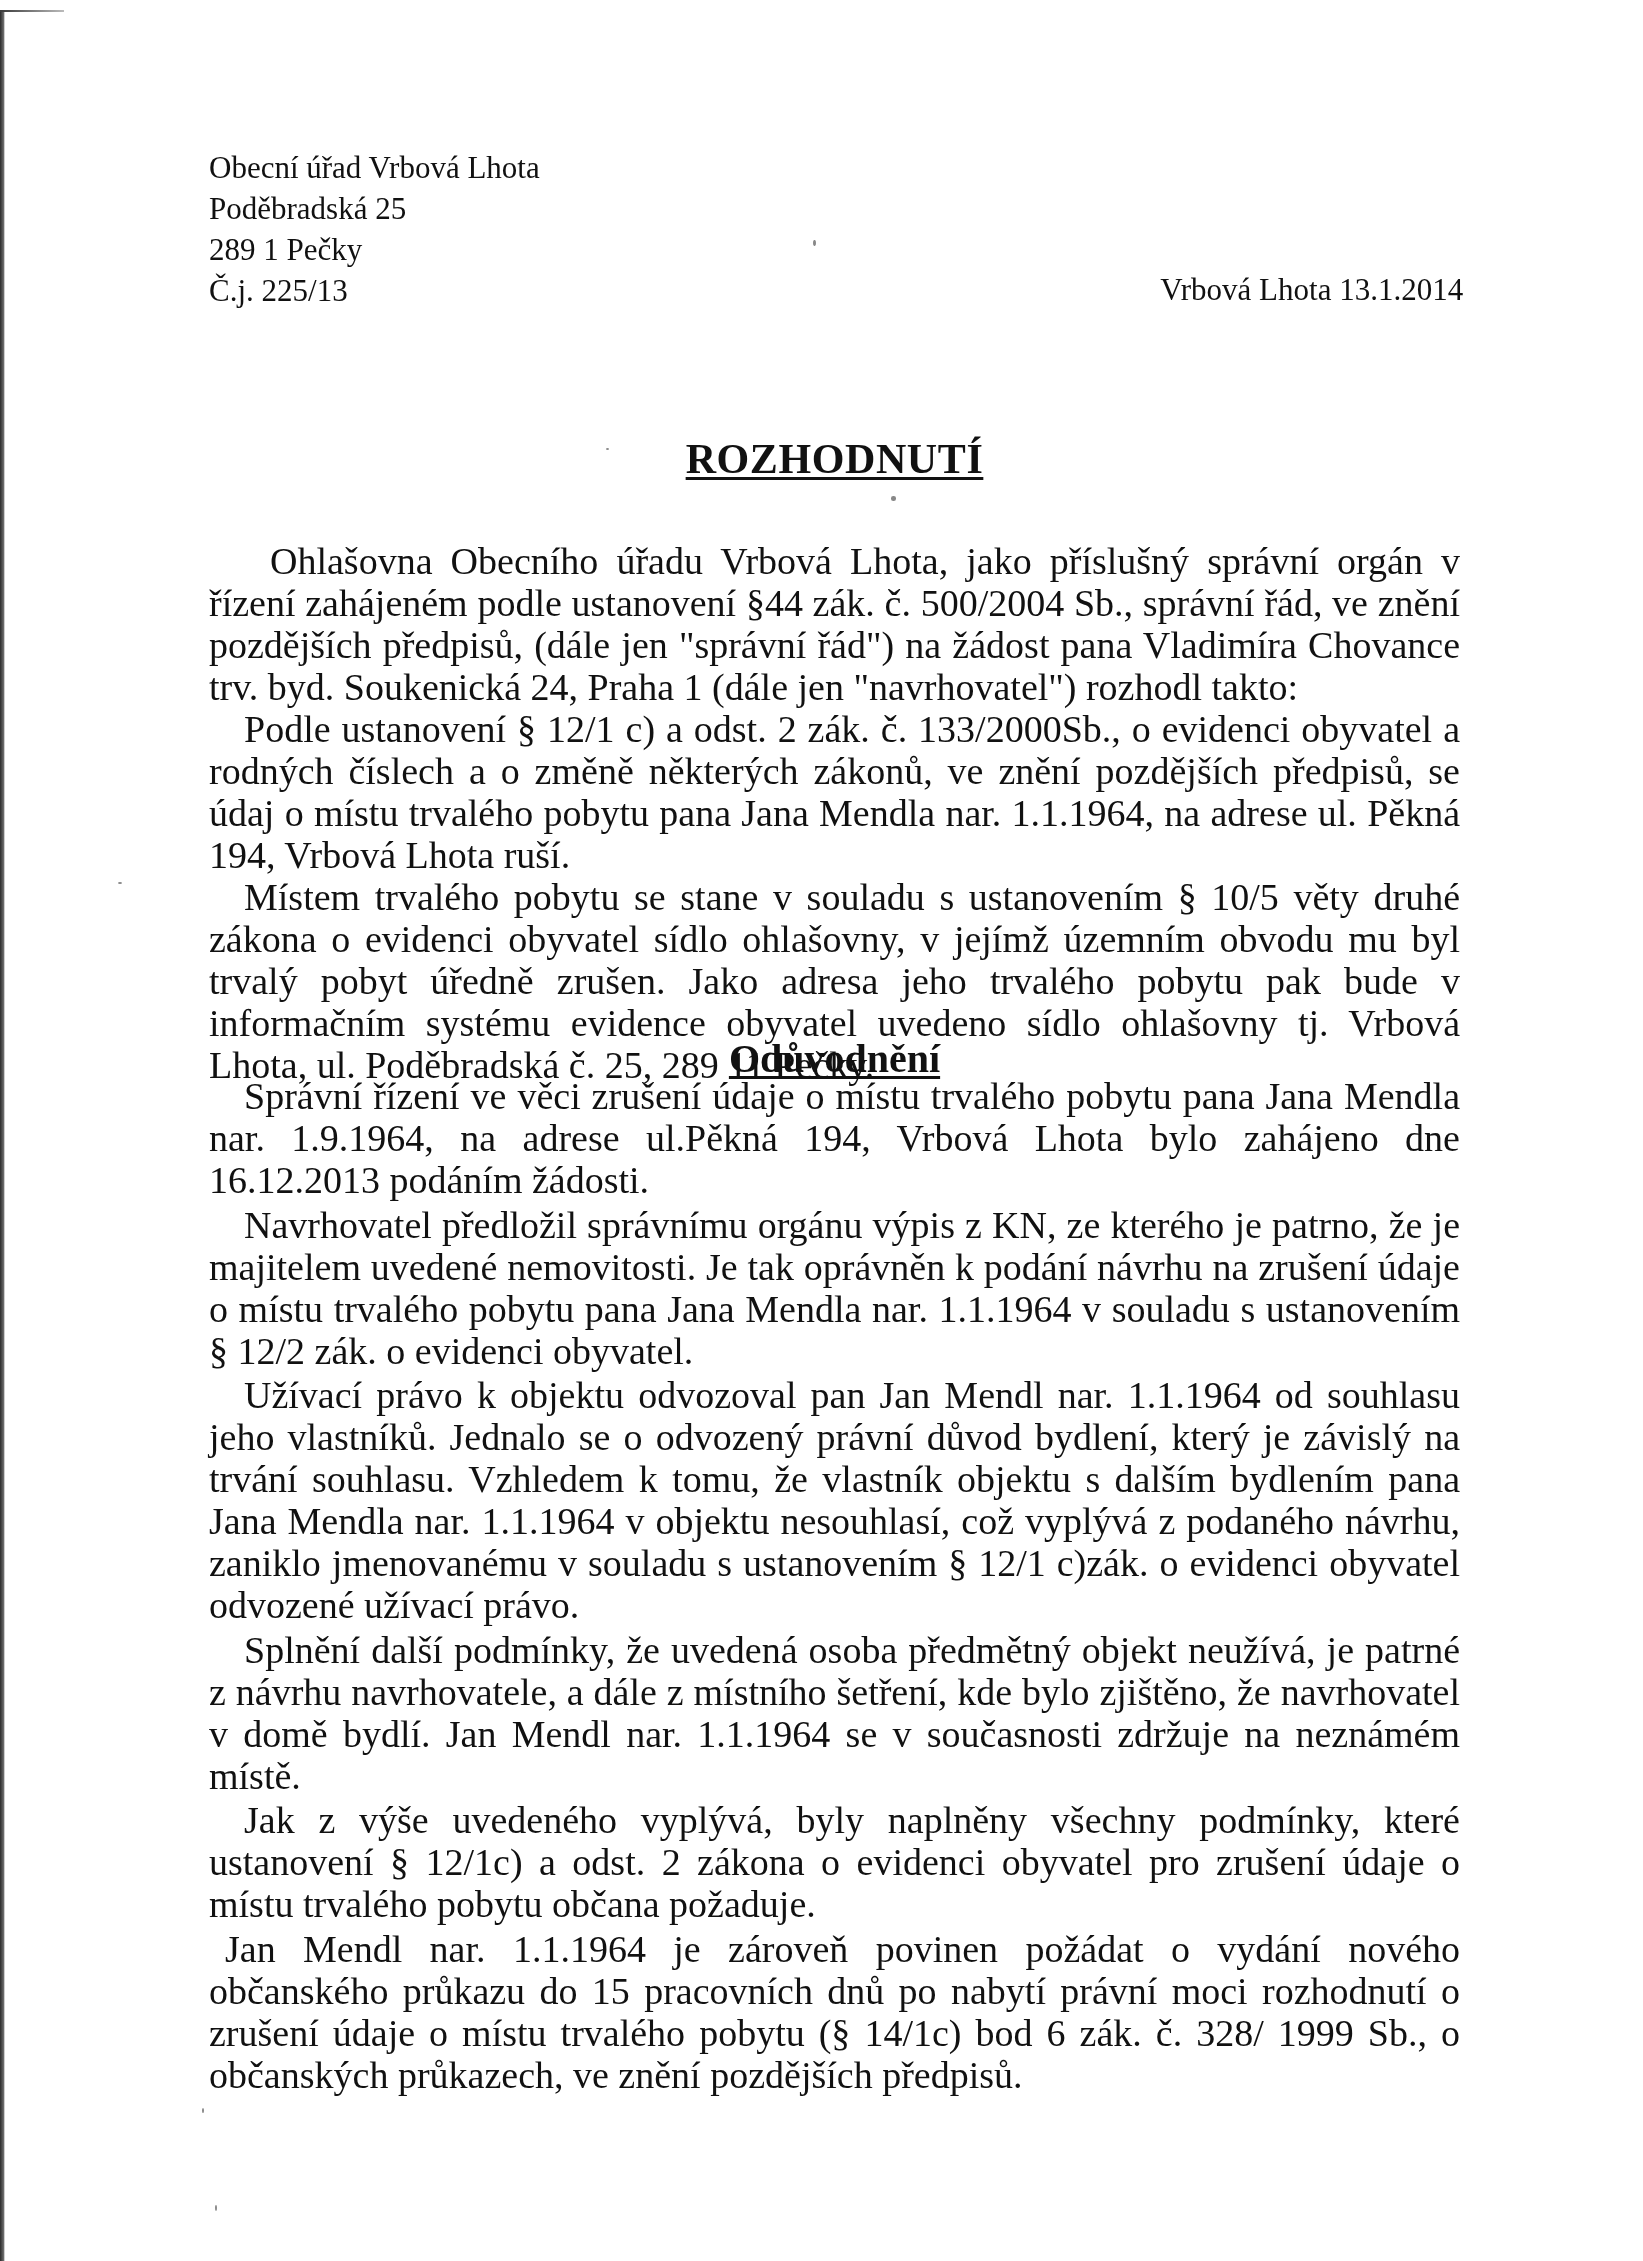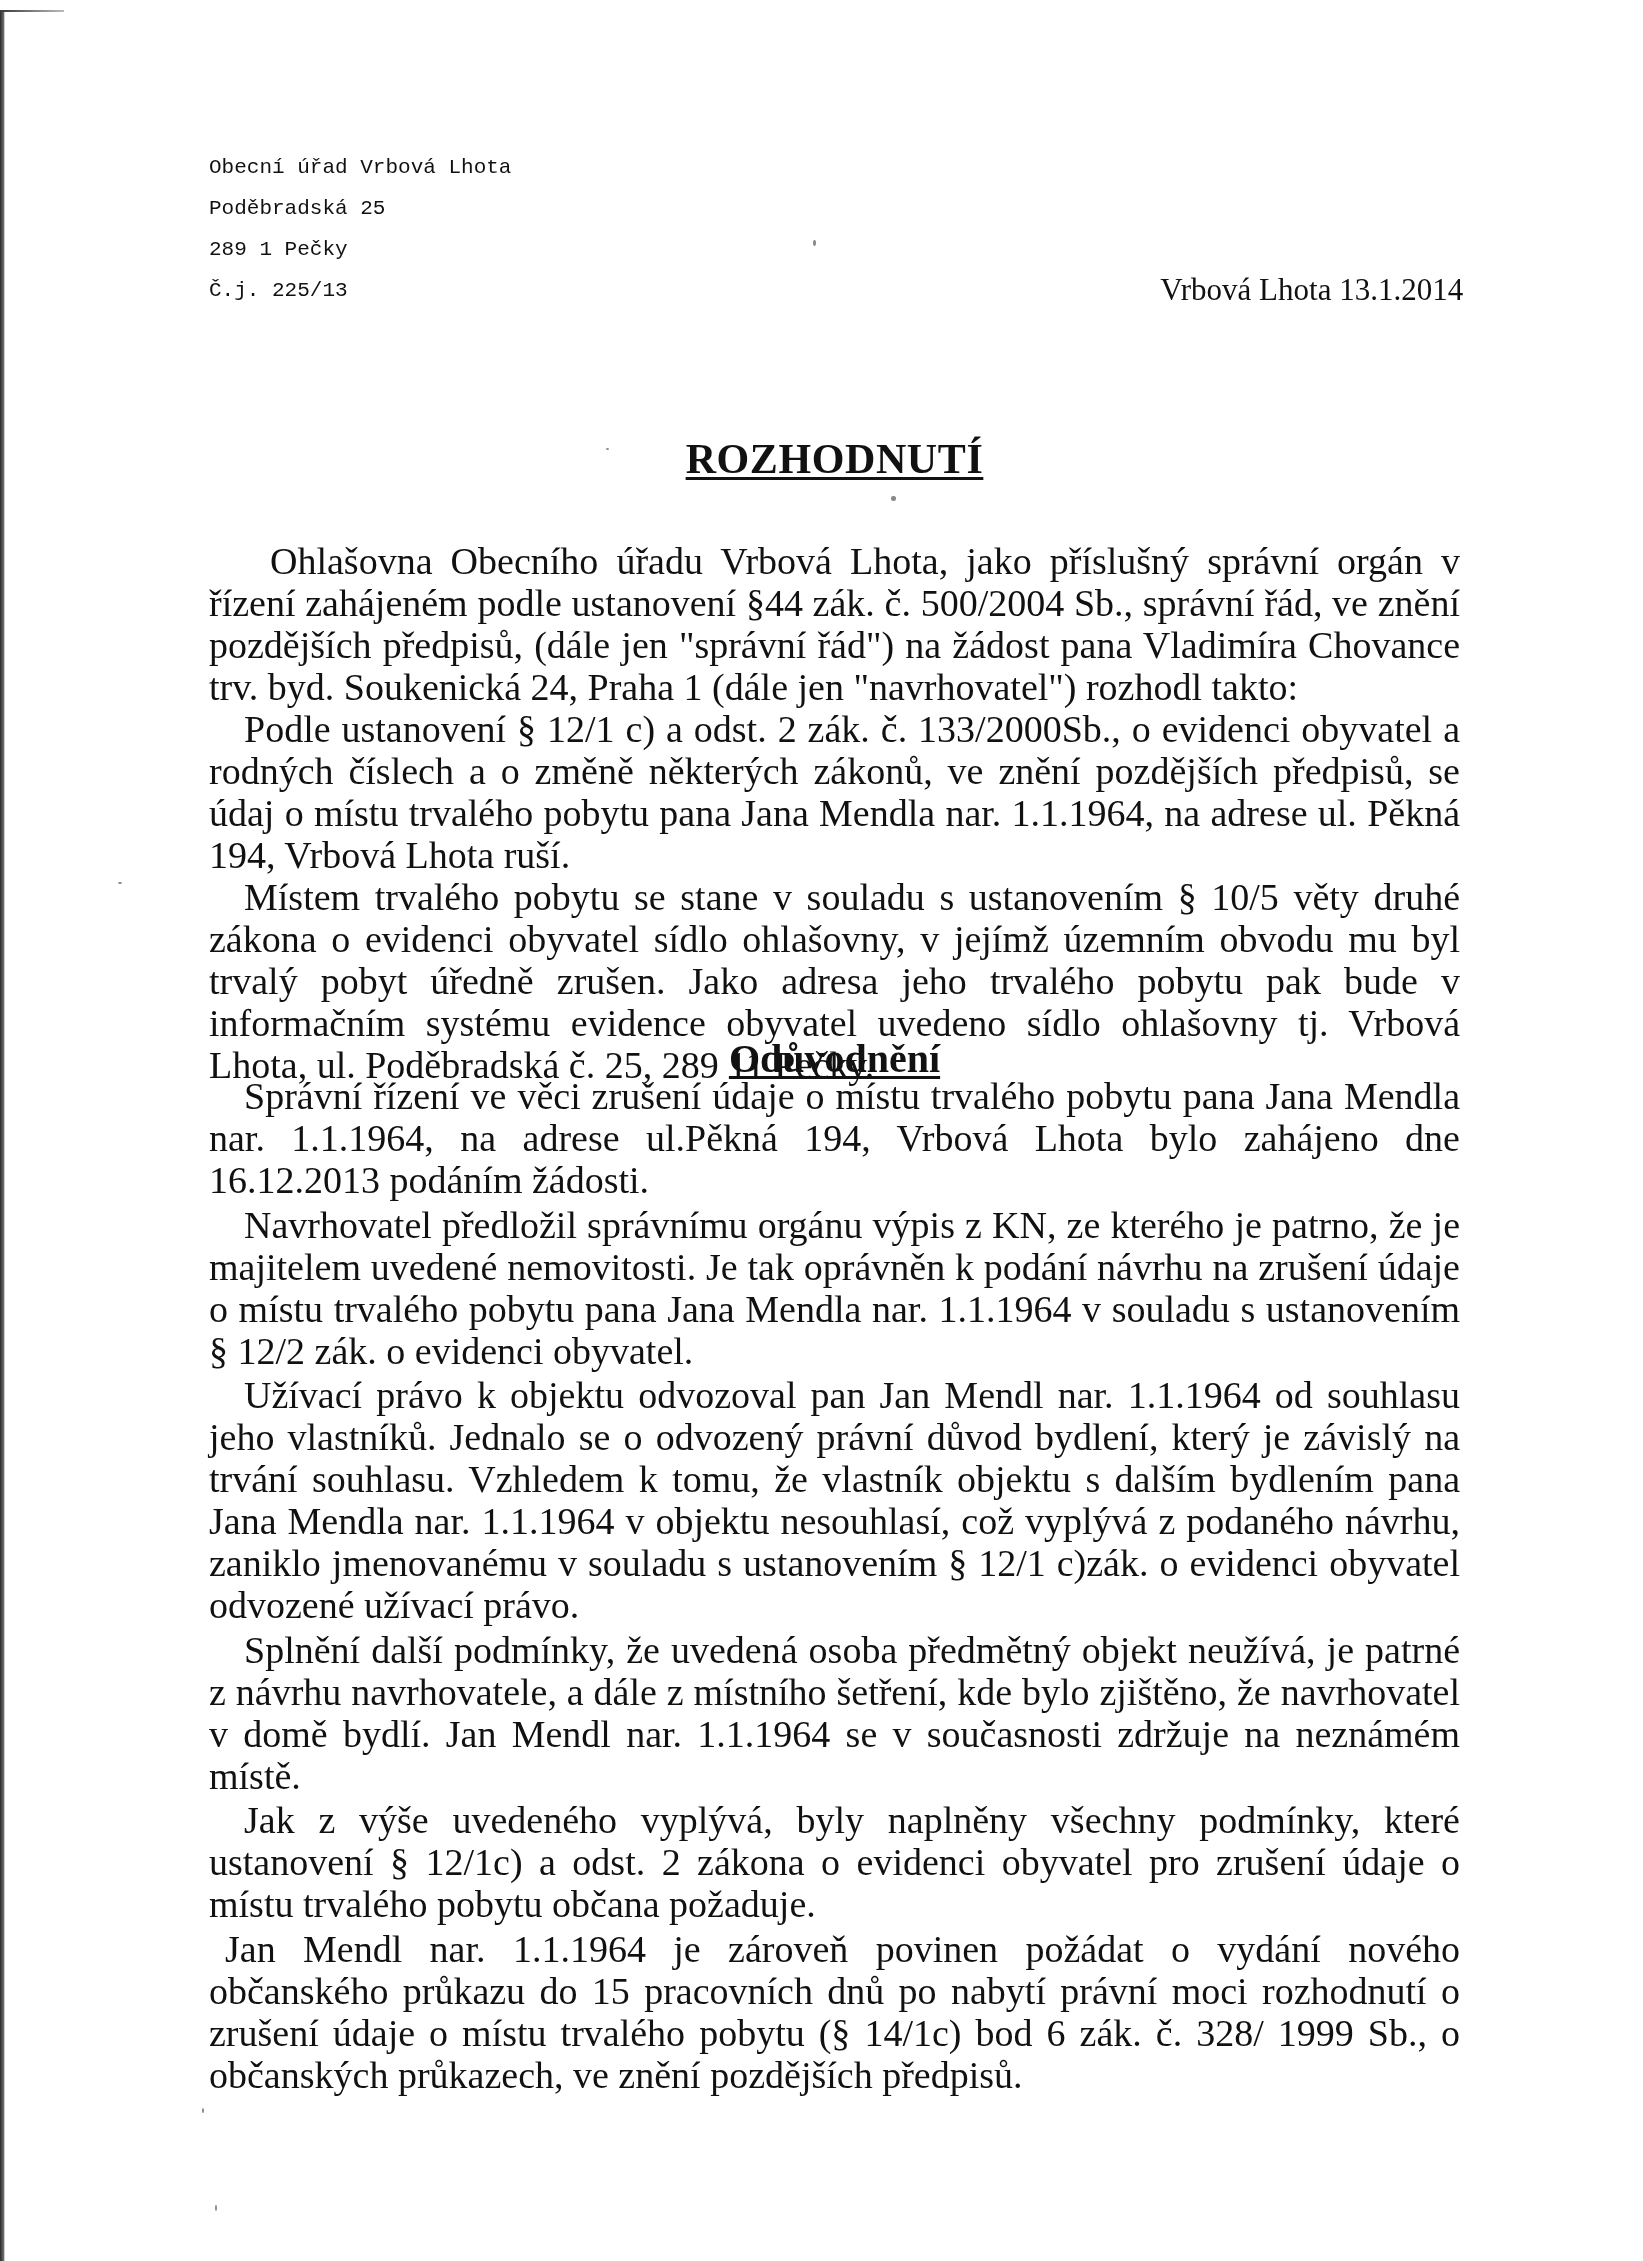--- a/index.html
+++ b/index.html
@@ -34,23 +34,22 @@
   .page {
     position: absolute;
     left: 209px;
     top: 0;
     width: 1251px;
   }
   .header-block {
     position: absolute;
     left: 0;
     top: 147px;
-    font-size: 21px;
+    font-size: 31px;
     line-height: 41px;
-    font-family: Liberation Mono, monospace;
   }
   .header-line {
     display: block;
     white-space: nowrap;
   }
   .date-line {
     position: absolute;
     right: -3.2px;
     top: 269px;
     font-size: 31px;
@@ -130,21 +129,21 @@
 
   <div class="body body-decision">
     <p class="indent-lg">Ohlašovna Obecního úřadu Vrbová Lhota, jako příslušný správní orgán v řízení zahájeném podle ustanovení §44 zák. č. 500/2004 Sb., správní řád, ve znění pozdějších předpisů, (dále jen "správní řád") na žádost pana Vladimíra Chovance trv. byd. Soukenická 24, Praha 1  (dále jen "navrhovatel") rozhodl takto:</p>
     <p class="indent-md">Podle ustanovení § 12/1 c) a odst. 2 zák. č. 133/2000Sb., o evidenci obyvatel a rodných číslech a o změně některých zákonů, ve znění pozdějších předpisů, se údaj o místu trvalého pobytu pana Jana Mendla nar. 1.1.1964, na adrese ul. Pěkná 194, Vrbová Lhota ruší.</p>
     <p class="indent-md">Místem trvalého pobytu se stane v souladu s ustanovením § 10/5 věty druhé zákona o evidenci obyvatel sídlo ohlašovny, v jejímž územním obvodu mu byl trvalý pobyt úředně zrušen. Jako adresa jeho trvalého pobytu pak bude v informačním systému evidence obyvatel uvedeno sídlo ohlašovny tj. Vrbová Lhota, ul. Poděbradská č. 25, 289 11 Pečky.</p>
   </div>
 
   <div class="section-title">Odůvodnění</div>
 
   <div class="body body-reasons">
-    <p class="indent-md">Správní řízení ve věci zrušení údaje o místu trvalého pobytu pana Jana Mendla nar. 1.1.1964, na adrese ul.Pěkná 194, Vrbová Lhota bylo zahájeno dne 16.12.2013 podáním žádosti.</p>
+    <p class="indent-md">Správní řízení ve věci zrušení údaje o místu trvalého pobytu pana Jana Mendla nar. 1.9.1964, na adrese ul.Pěkná 194, Vrbová Lhota bylo zahájeno dne 16.12.2013 podáním žádosti.</p>
     <p class="indent-md gap-sm">Navrhovatel předložil správnímu orgánu výpis z KN, ze kterého je patrno, že je majitelem uvedené nemovitosti. Je tak oprávněn k podání návrhu na zrušení údaje o místu trvalého pobytu pana Jana Mendla nar. 1.1.1964 v souladu s ustanovením § 12/2 zák. o evidenci obyvatel.</p>
     <p class="indent-md gap-sm">Užívací právo k objektu odvozoval pan Jan Mendl nar. 1.1.1964 od souhlasu jeho vlastníků. Jednalo se o odvozený právní důvod bydlení, který je závislý na trvání souhlasu. Vzhledem k tomu, že vlastník objektu s dalším bydlením pana Jana Mendla nar. 1.1.1964 v objektu nesouhlasí, což vyplývá z podaného návrhu, zaniklo jmenovanému v souladu s ustanovením § 12/1 c)zák. o evidenci obyvatel odvozené užívací právo.</p>
     <p class="indent-md gap-sm">Splnění další podmínky, že  uvedená osoba předmětný objekt neužívá, je patrné z návrhu navrhovatele, a dále z místního šetření, kde bylo zjištěno, že navrhovatel v domě bydlí. Jan Mendl nar. 1.1.1964 se v současnosti zdržuje na neznámém místě.</p>
     <p class="indent-md gap-sm">Jak z výše uvedeného vyplývá, byly naplněny všechny podmínky, které ustanovení § 12/1c) a odst. 2 zákona o evidenci obyvatel pro zrušení údaje o místu trvalého pobytu občana požaduje.</p>
     <p class="indent-sm gap-sm">Jan Mendl nar. 1.1.1964 je zároveň povinen požádat o vydání nového občanského průkazu do 15 pracovních dnů po nabytí právní moci rozhodnutí o zrušení údaje o místu trvalého pobytu (§ 14/1c) bod 6 zák. č. 328/ 1999 Sb., o občanských průkazech, ve znění pozdějších předpisů.</p>
   </div>
 
 </div>
 
 <div class="speck" style="left:813px; top:240px; width:2.6px; height:6.4px;"></div>

